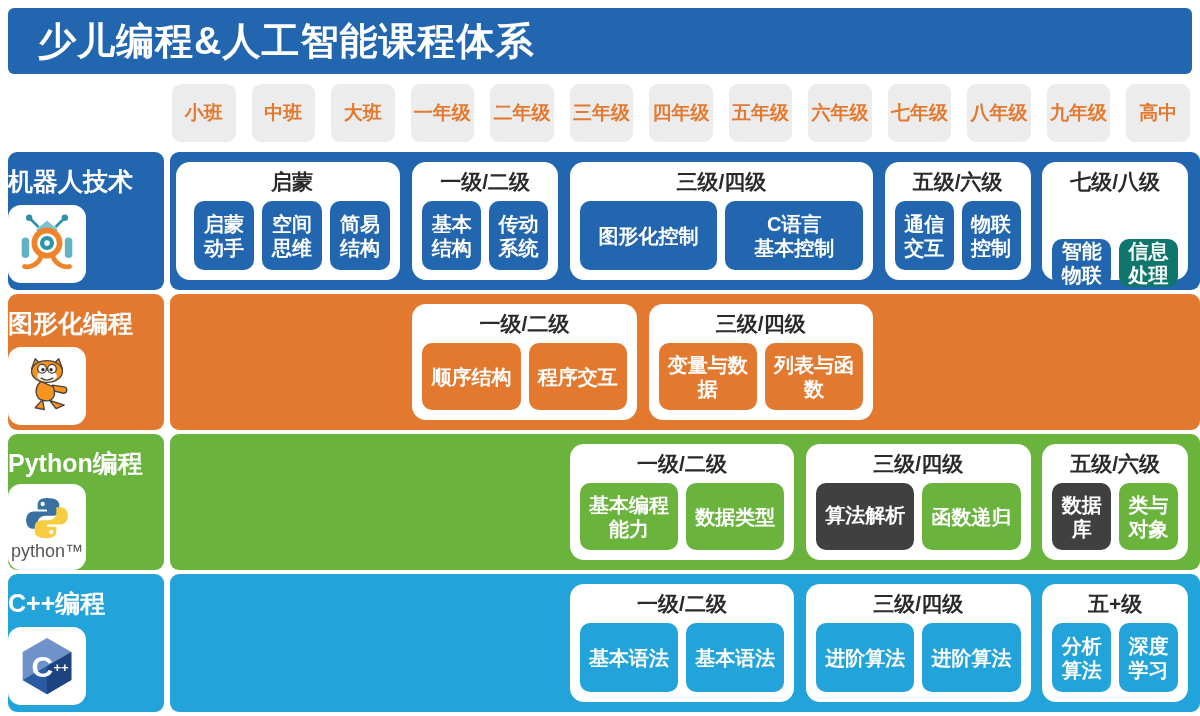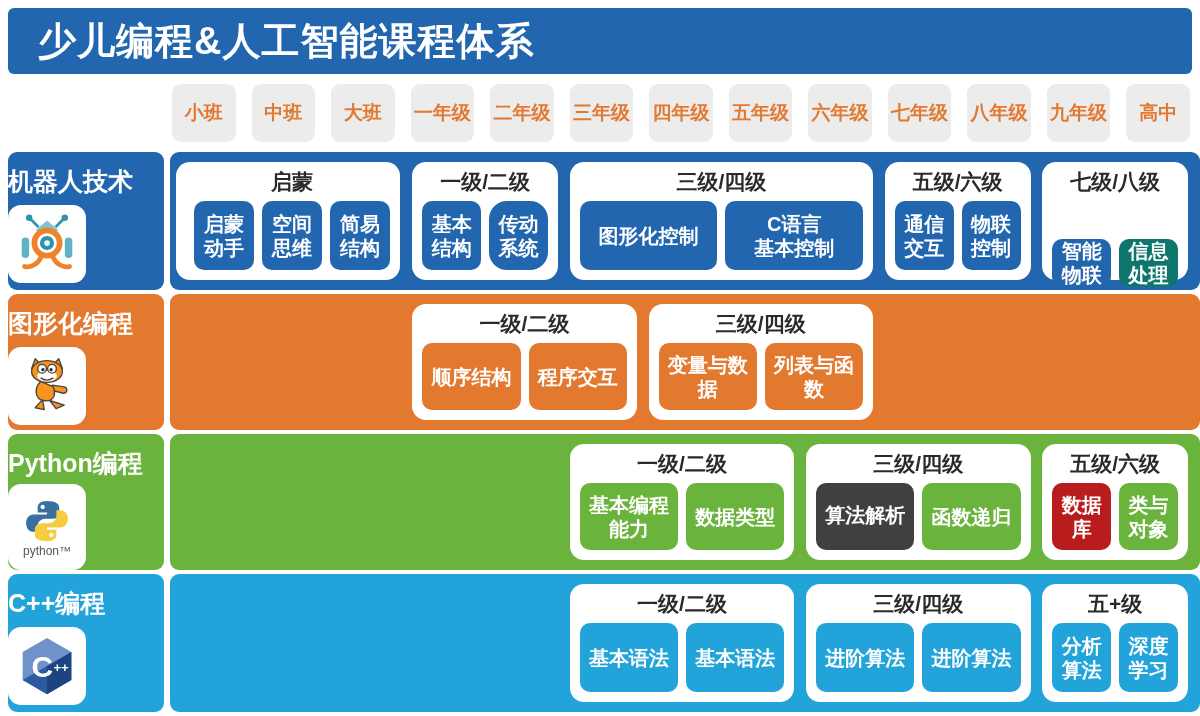--- a/index.html
+++ b/index.html
@@ -11,21 +11,21 @@
     display:flex;justify-content:space-between;gap:16px;}
   .grade-box{width:73px;height:58px;background:#ececec;border-radius:9px;color:#e2792f;
     font-size:19px;font-weight:bold;display:flex;align-items:center;justify-content:center;}
   .tracks{position:absolute;left:0;top:0;width:1200px;height:716px;}
   .side{position:absolute;left:8px;width:156px;border-radius:9px;
     display:flex;flex-direction:column;box-sizing:border-box;}
   .side-title{color:#fff;font-size:25px;font-weight:bold;margin-top:13px;white-space:nowrap;}
   .icon-box{width:78px;height:78px;background:#fff;border-radius:13px;margin-top:7px;
     display:flex;flex-direction:column;align-items:center;justify-content:center;}
   .icon-box.tall{height:92px;margin-top:4px;}
-  .icon-text{font-size:12px;color:#555;line-height:1;margin-top:1px;}
+  .icon-text{font-size:18px;color:#555;line-height:1;margin-top:1px;}
   .band{position:absolute;left:170px;width:1030px;border-radius:9px;}
   .card{position:absolute;top:10px;bottom:10px;background:#fff;border-radius:14px;
     display:flex;flex-direction:column;box-sizing:border-box;}
   .card-head{text-align:center;font-size:21px;font-weight:bold;color:#2a2a2a;padding-top:7px;
     line-height:1.2;}
   .subs{flex:1;display:flex;gap:8px;margin:7px 10px 10px;}
   .sub{flex:1;border-radius:10px;color:#fff;font-size:20px;font-weight:bold;
     display:flex;align-items:center;justify-content:center;text-align:center;
     white-space:pre-line;line-height:1.2;}
 </style>
@@ -78,21 +78,21 @@
 思维</div>
           <div class="sub" style="background: rgb(33, 102, 175);">简易
 结构</div>
         </div>
       </div>
       <div class="card" style="left: 242.25px; width: 145.75px;">
         <div class="card-head">一级/二级</div>
         <div class="subs">
           <div class="sub" style="background: rgb(33, 102, 175);">基本
 结构</div>
-          <div class="sub" style="background: rgb(33, 102, 175); border-radius: 18px;">传动
+          <div class="sub" style="background: rgb(33, 102, 175);">传动
 系统</div>
         </div>
       </div>
       <div class="card" style="left: 399.75px; width: 303.25px;">
         <div class="card-head">三级/四级</div>
         <div class="subs">
           <div class="sub" style="background: rgb(33, 102, 175);">图形化控制</div>
           <div class="sub" style="background: rgb(33, 102, 175);">C语言
 基本控制</div>
         </div>
@@ -175,21 +175,21 @@
       <div class="card" style="left: 636px; width: 224.5px;">
         <div class="card-head">三级/四级</div>
         <div class="subs">
           <div class="sub" style="background: #404040; font-family: Liberation Mono, monospace;">算法解析</div>
           <div class="sub" style="background: rgb(106, 179, 61);">函数递归</div>
         </div>
       </div>
       <div class="card" style="left: 872.25px; width: 145.75px;">
         <div class="card-head">五级/六级</div>
         <div class="subs">
-          <div class="sub" style="background: #b91c1c;">数据库</div>
+          <div class="sub" style="background: #404040;">数据库</div>
           <div class="sub" style="background: rgb(106, 179, 61);">类与
 对象</div>
         </div>
       </div>
     </div>
     <div class="side" style="top: 574px; height: 138px; background: rgb(34, 163, 217);">
       <div class="side-title">C++编程</div>
       <div class="icon-box">
         <svg width="60" height="60" viewBox="0 0 64 64">
    <polygon points="32,2 58,17 58,47 32,62 6,47 6,17" fill="#6f93c9"></polygon>

